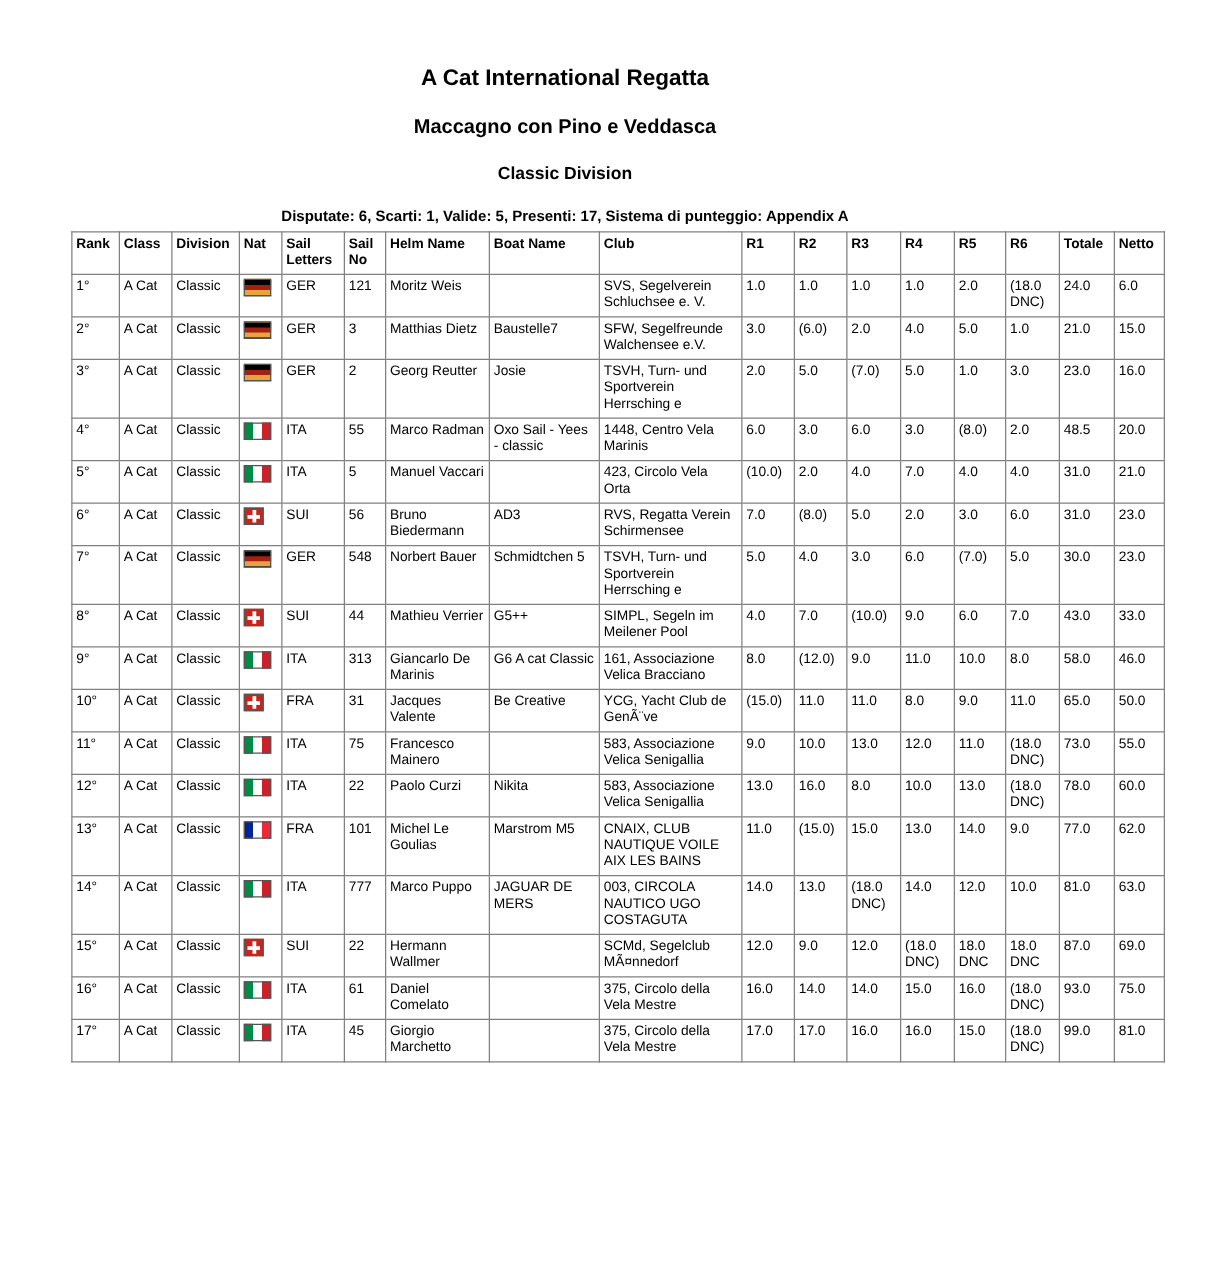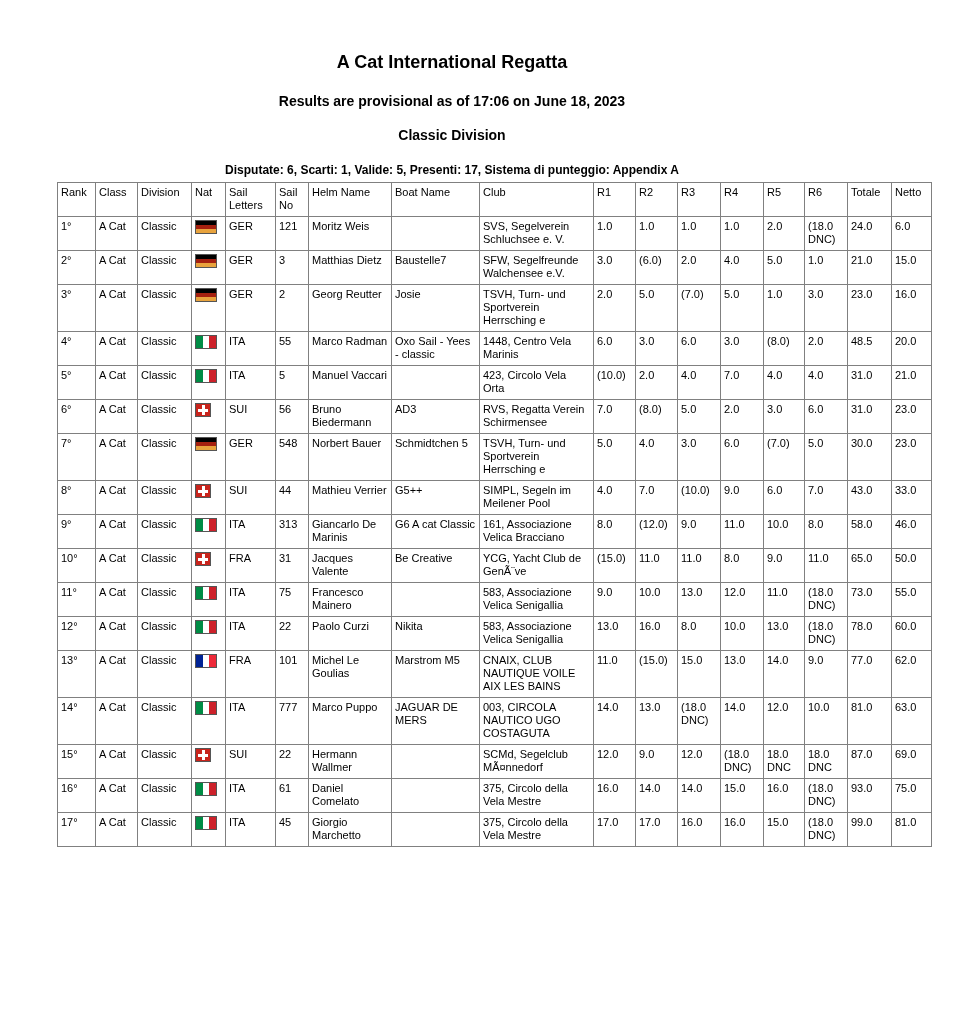--- a/index.html
+++ b/index.html
@@ -15,40 +15,40 @@
   table.results th,table.results td{
     border:1px solid #808080;
     vertical-align:top;
     text-align:left;
     padding:3px 3px 4px 3px;
     font-size:11px;
     line-height:13px;
     word-wrap:break-word;
     overflow-wrap:break-word;
   }
-  table.results th{font-weight:normal;}
+  table.results th{font-weight:bold;}
   table.results td{font-weight:normal;}
   .flag{display:inline-block;width:22px;height:14px;border:1px solid #555;
     box-sizing:border-box;vertical-align:top;margin-top:0px;}
   .flag-ger{background:linear-gradient(to bottom,#000 0 34%,#a5200f 34% 67%,#e8a33d 67% 100%);}
   .flag-ita{background:linear-gradient(to right,#008c45 0 34%,#fff 34% 67%,#cd212a 67% 100%);}
   .flag-fra{background:linear-gradient(to right,#002395 0 34%,#fff 34% 67%,#ed2939 67% 100%);}
   .flag-sui{width:16px;height:14px;
     background:
       linear-gradient(#fff,#fff) 50% 50%/10px 3px no-repeat,
       linear-gradient(#fff,#fff) 50% 50%/3px 10px no-repeat,
       #c8241c;}
 </style>
 </head>
 <body>
 
 <div class="page">
   <div class="titles">
     <div class="t1">A Cat International Regatta</div>
-    <div class="t3">Results are provisional as of 17:06 on June 18, 2023</div>
+    <div class="t2">Maccagno con Pino e Veddasca</div>
     <div class="t4">Classic Division</div>
     <div class="t5">Disputate: 6, Scarti: 1, Valide: 5, Presenti: 17, Sistema di punteggio: Appendix A</div>
   </div>
 
   <table class="results">
     <colgroup>
       <col style="width:38px">
         <col style="width:42px">
         <col style="width:54px">
       <col style="width:34px">

